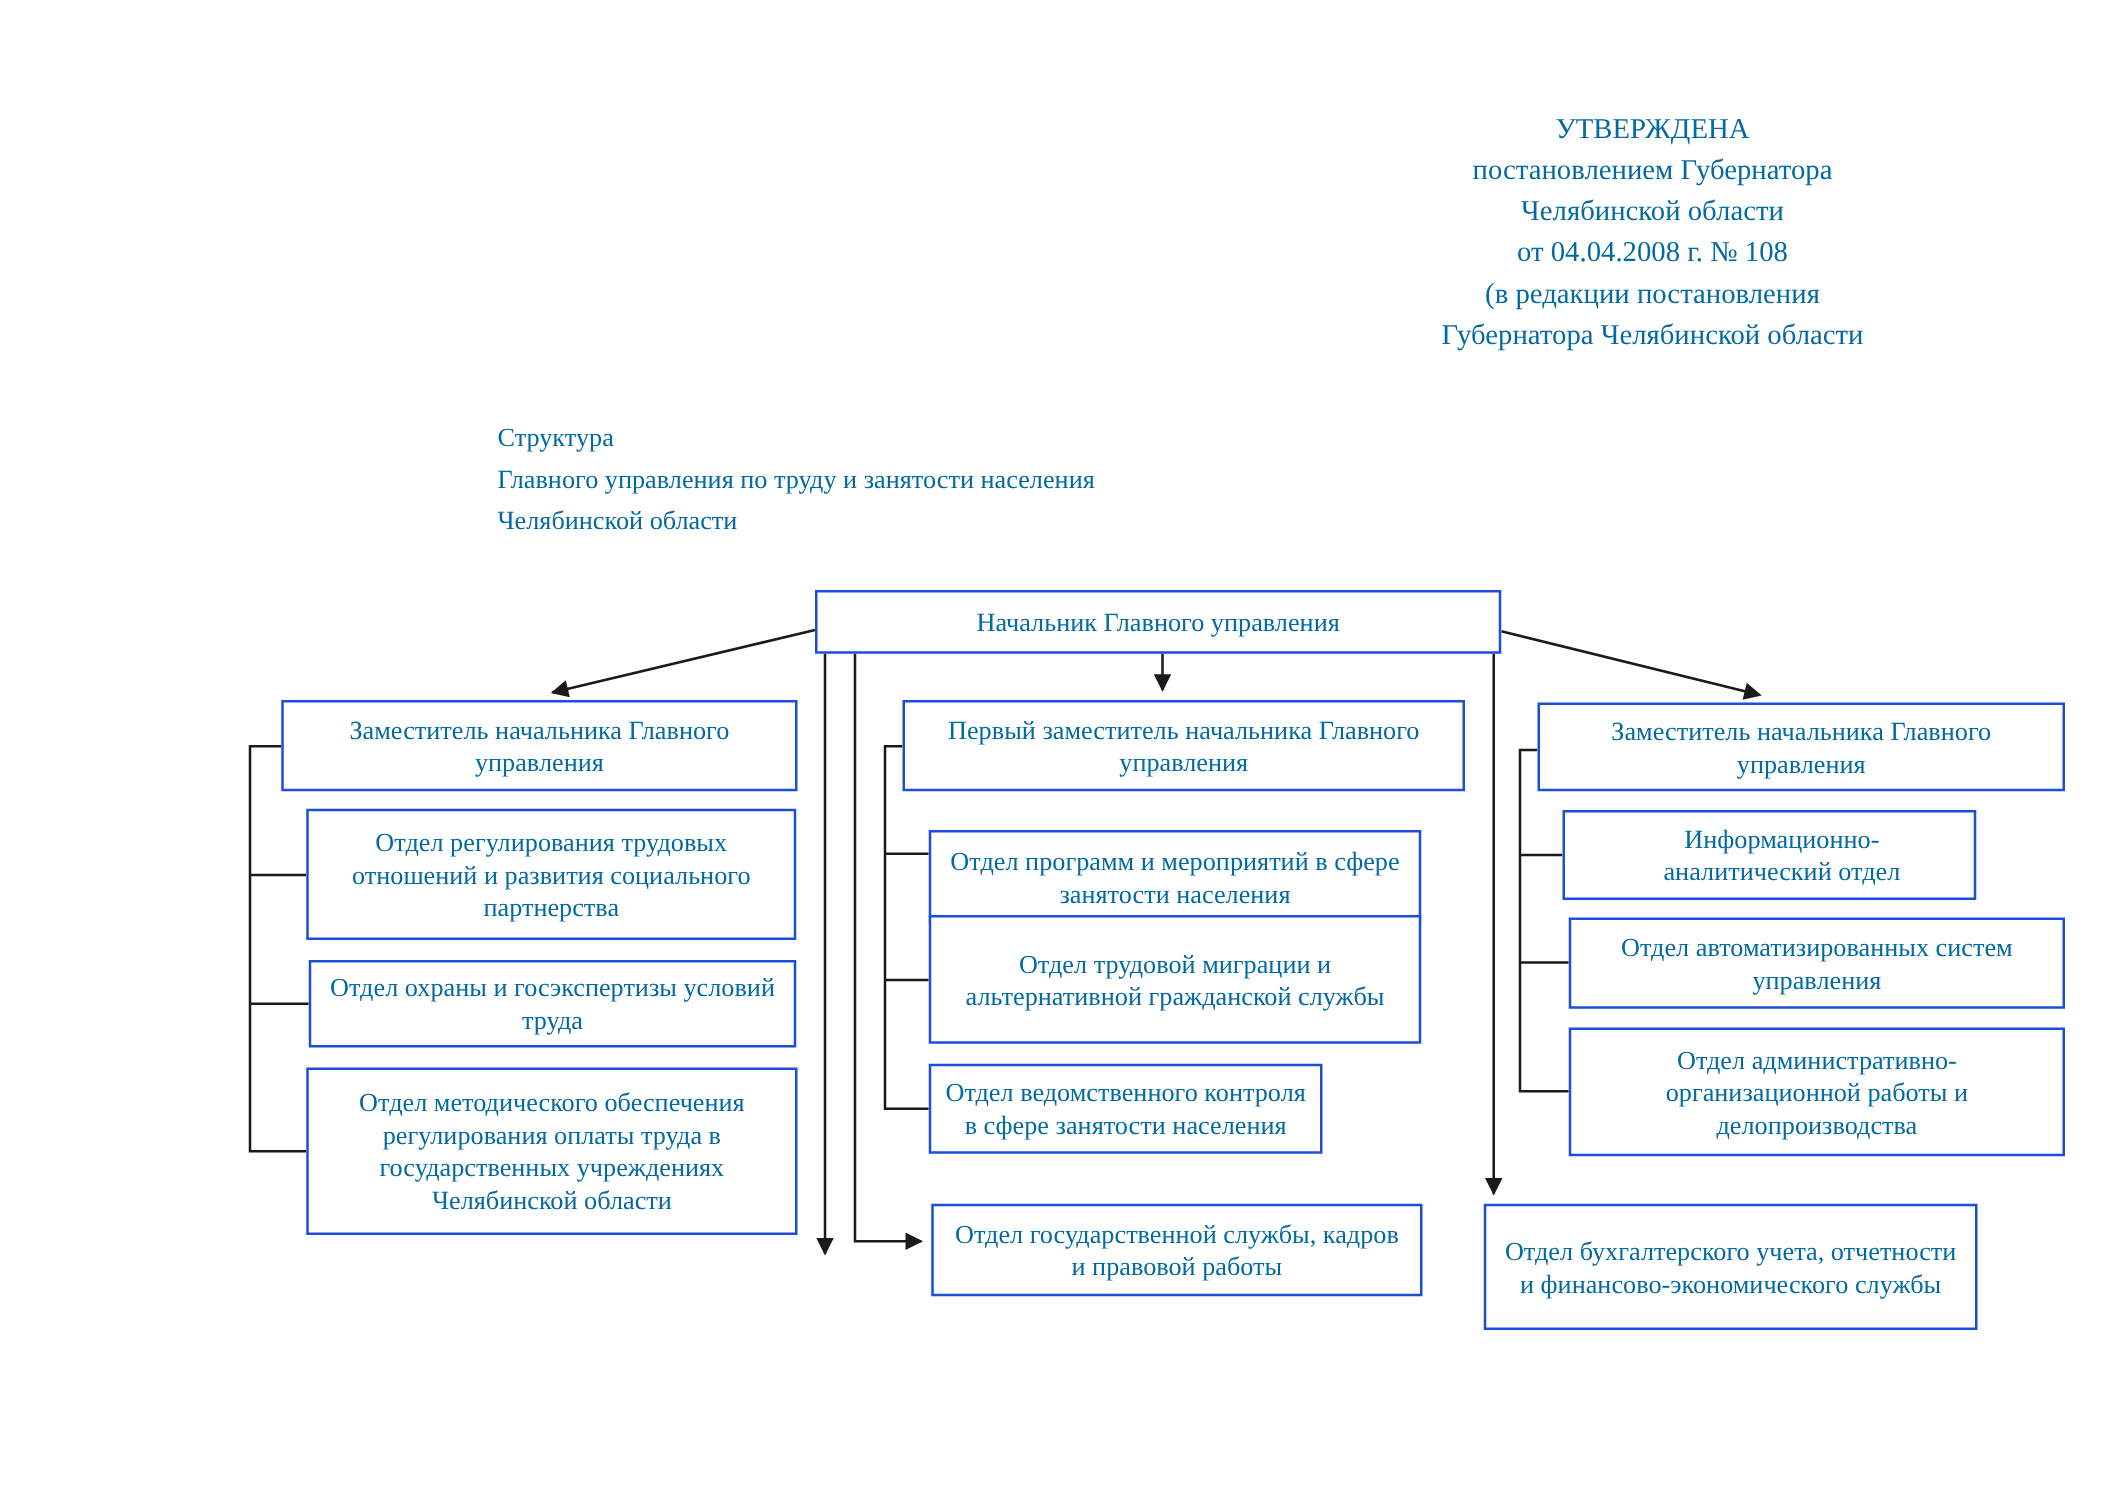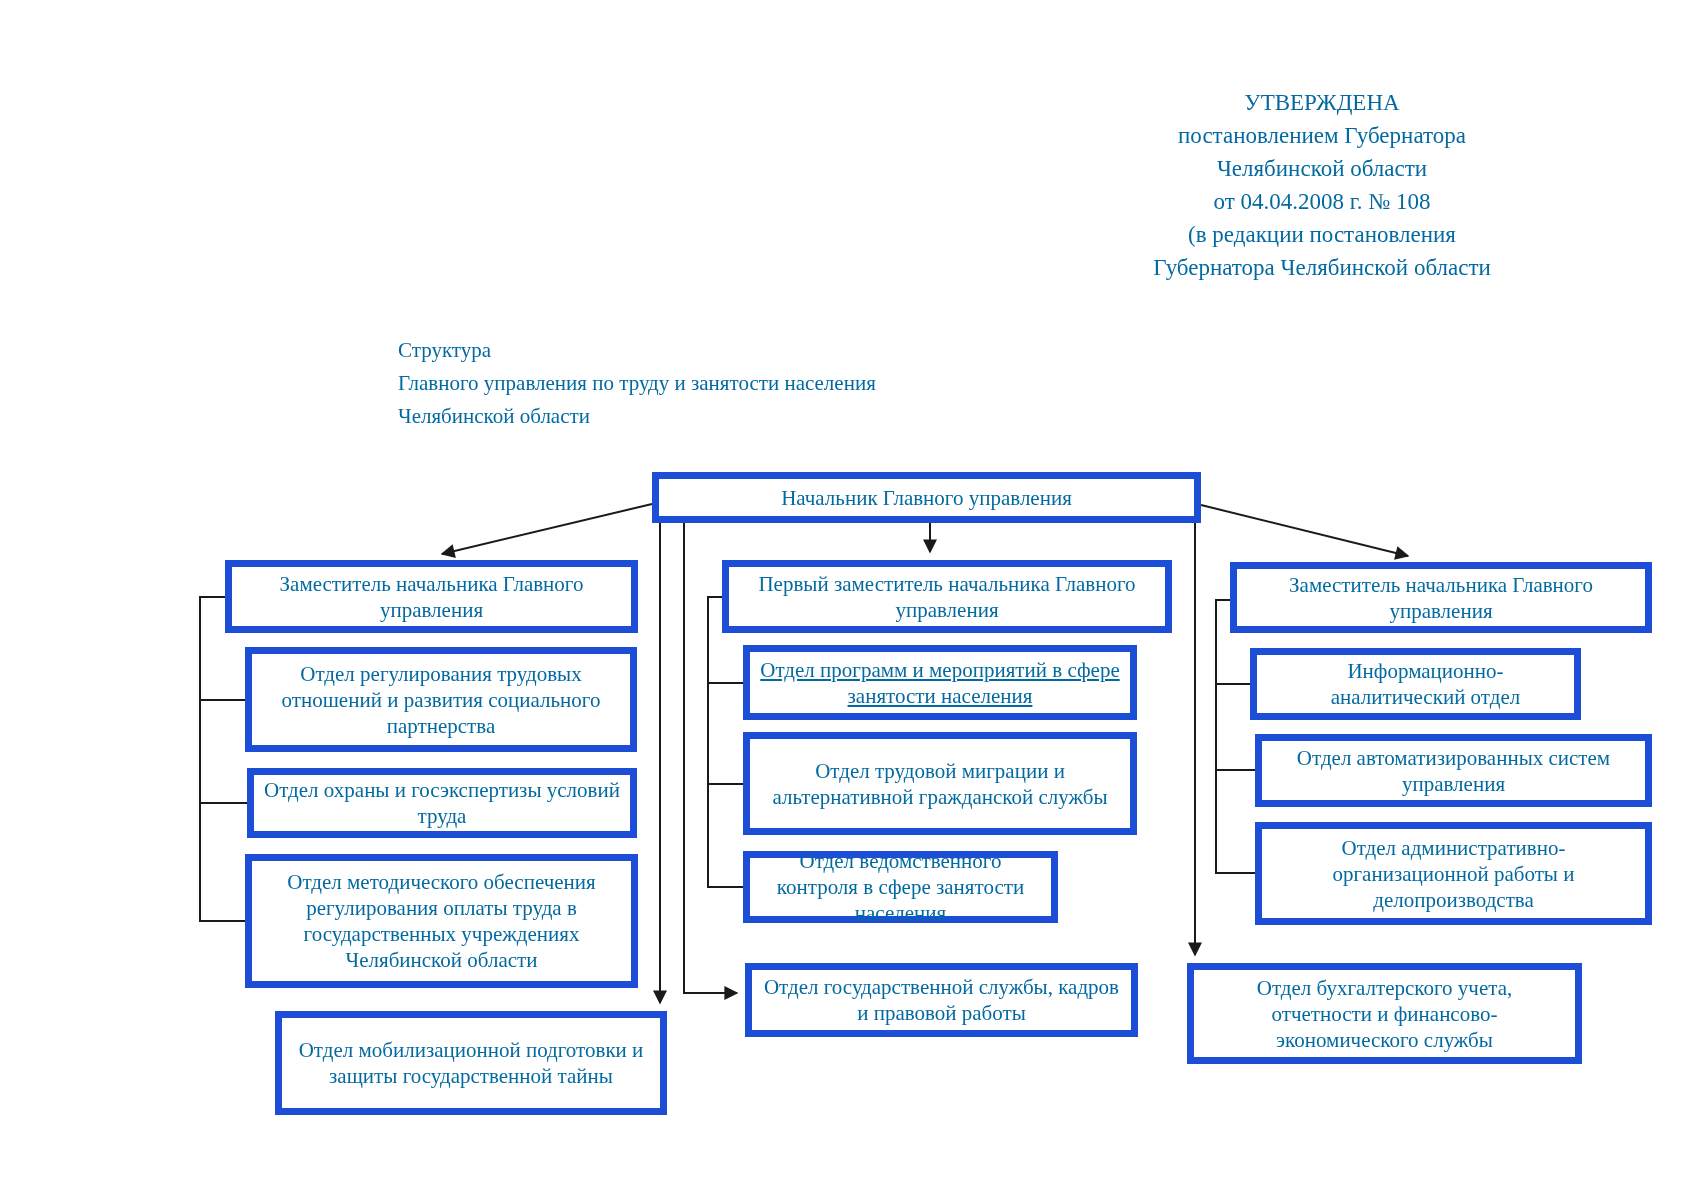--- a/index.html
+++ b/index.html
@@ -12,21 +12,21 @@
     overflow:hidden;
     margin:0 auto;
   }
   
   #wires{position:absolute;left:0;top:0;width:1696px;height:1200px;}
 
   
   .box{
     position:absolute;
     box-sizing:border-box;
-    border:7px solid #1d4ed8;
+    border:2px solid #1d4ed8;
     background:#ffffff;
     display:flex;align-items:center;justify-content:center;
     text-align:center;
     font-size:21px;line-height:26px;
     padding:2px 10px;
   }
   
   #approval{
     position:absolute;left:1100px;top:86px;width:444px;
     text-align:center;font-size:23px;line-height:33px;
@@ -50,21 +50,21 @@
   }
 
   
   .b-head{left:652px;top:472px;width:549px;height:51px;}
   .b-l1{left:225px;top:560px;width:413px;height:73px;}
   .b-l2{left:245px;top:647px;width:392px;height:105px;}
   .b-l3{left:247px;top:768px;width:390px;height:70px;}
   .b-l4{left:245px;top:854px;width:393px;height:134px;}
   .b-l5{left:275px;top:1011px;width:392px;height:104px;}
   .b-m1{left:722px;top:560px;width:450px;height:73px;}
-  .b-m2{left:743px;top:645px;width:394px;height:75px;text-decoration:underline;}
+  .b-m2{left:743px;top:664px;width:394px;height:75px;}
   .b-m3{left:743px;top:732px;width:394px;height:103px;}
   .b-m4{left:743px;top:851px;width:315px;height:72px;}
   .b-m5{left:745px;top:963px;width:393px;height:74px;}
   .b-r1{left:1230px;top:562px;width:422px;height:71px;}
   .b-r2{left:1250px;top:648px;width:331px;height:72px;padding-left:30px;}
   .b-r3{left:1255px;top:734px;width:397px;height:73px;}
   .b-r4{left:1255px;top:822px;width:397px;height:103px;}
   .b-r5{left:1187px;top:963px;width:395px;height:101px;}
 </style>
 </head>
@@ -120,21 +120,20 @@
       <line x1="1216" y1="770" x2="1255" y2="770"></line>
     </g>
   </svg>
 
   <div class="box b-head">Начальник Главного управления</div>
 
   <div class="box b-l1">Заместитель начальника Главного управления</div>
   <div class="box b-l2">Отдел регулирования трудовых отношений и развития социального партнерства</div>
   <div class="box b-l3">Отдел охраны и госэкспертизы условий труда</div>
   <div class="box b-l4">Отдел методического обеспечения регулирования оплаты труда в государственных учреждениях Челябинской области</div>
-  <div class="box b-l5">Отдел мобилизационной подготовки и защиты государственной тайны</div>
 
   <div class="box b-m1">Первый заместитель начальника Главного управления</div>
   <div class="box b-m2">Отдел программ и мероприятий в сфере занятости населения</div>
   <div class="box b-m3">Отдел трудовой миграции и альтернативной гражданской службы</div>
   <div class="box b-m4">Отдел ведомственного контроля в сфере занятости населения</div>
   <div class="box b-m5">Отдел государственной службы, кадров и правовой работы</div>
 
   <div class="box b-r1">Заместитель начальника Главного управления</div>
   <div class="box b-r2">Информационно-аналитический отдел</div>
   <div class="box b-r3">Отдел автоматизированных систем управления</div>

